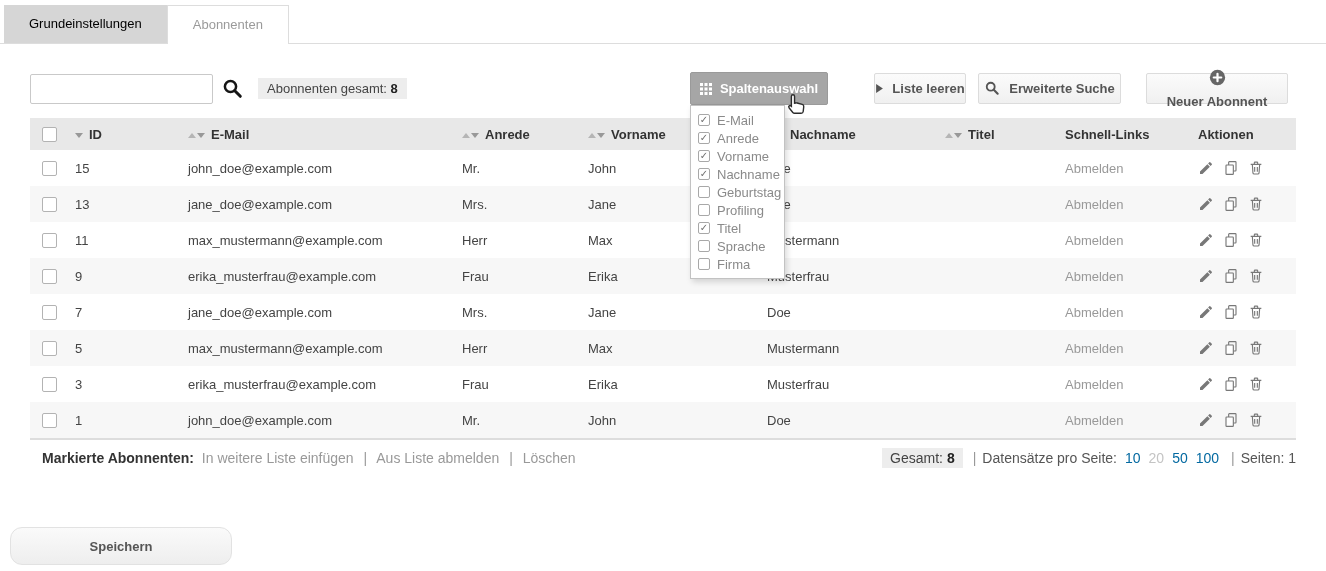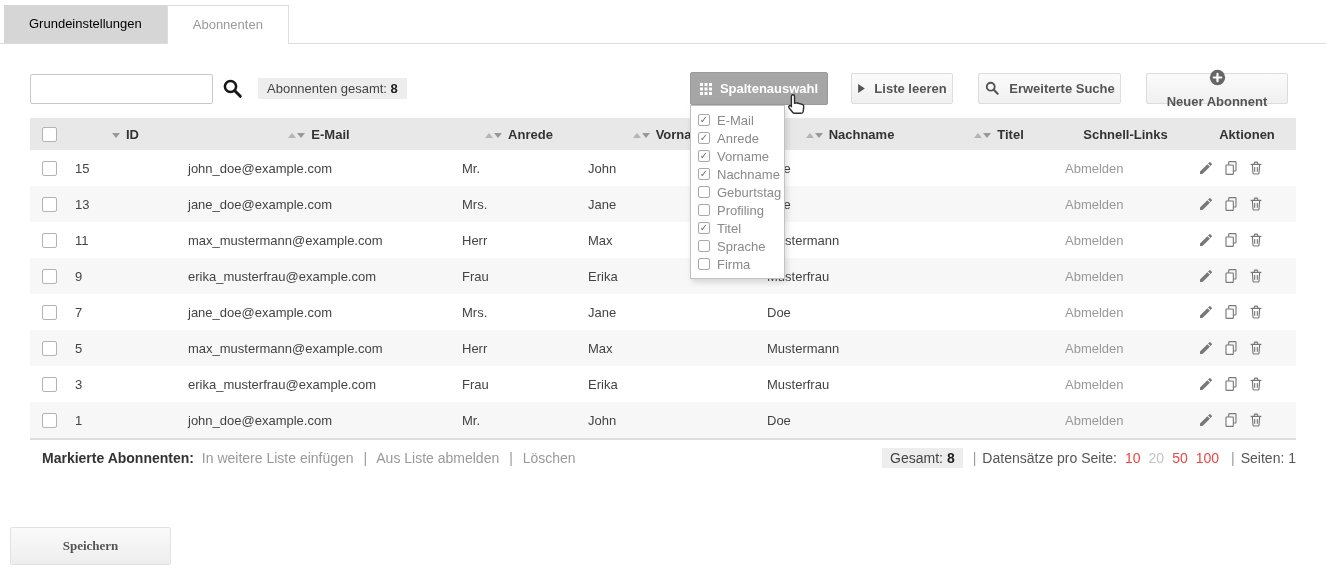--- a/index.html
+++ b/index.html
@@ -18,65 +18,65 @@
   .search-input { position:absolute; left:30px; top:74px; width:183px; height:30px; border:1px solid #c9c9c9; border-radius:2px; font-size:13px; padding:0 8px; color:#444; font-family:inherit; }
   .search-icon { position:absolute; left:221px; top:77px; width:24px; height:24px; color:#161616; cursor:pointer; }
   .total-badge { position:absolute; left:258px; top:78px; background:#ededed; padding:3px 9px; font-size:13px; color:#444; white-space:nowrap; }
   .total-badge b { color:#222; }
 
   .btn { position:absolute; top:73px; height:31px; display:flex; align-items:center; justify-content:center; gap:8px;
          background:linear-gradient(#fbfbfb,#f0f0f0); border:1px solid #dcdcdc; border-radius:2px;
          font-size:13px; font-weight:700; color:#555; cursor:pointer; font-family:inherit; }
   .btn-pressed { top:72px; height:33px; background:#a6a6a6; border:1px solid #9a9a9a; color:#fff; }
   #btn-columns { left:690px; width:138px; }
-  #btn-clear   { left:851px; width:102px; }
+  #btn-clear   { left:874px; width:92px; }
   #btn-advsearch { left:978px; width:143px; }
   #btn-new     { left:1146px; width:142px;flex-direction:column; }
   .btn .icn { display:inline-flex; align-items:center; }
 
   
   .dropdown { position:absolute; left:690px; top:105px; width:95px; background:#fff; border:1px solid #c2c2c2;
               box-shadow:2px 3px 6px rgba(0,0,0,.15); padding:5px 0 5px 7px; z-index:10; }
   .dd-item { display:flex; align-items:center; gap:7px; height:18px; cursor:pointer; }
   .dd-check { width:12px; height:12px; min-width:12px; border:1px solid #a8a8a8; border-radius:2px; background:#fff;
               display:inline-flex; align-items:center; justify-content:center; font-size:10px; color:#6f6f6f; line-height:1; }
   .dd-label { font-size:13px; color:#8a8a8a; white-space:nowrap; }
 
   
   .cursor { position:absolute; left:783px; top:92px; width:26px; height:26px; z-index:30; pointer-events:none; }
 
   
   table.grid { position:absolute; left:30px; top:118px; width:1266px; border-collapse:collapse; table-layout:fixed; }
-  table.grid th { background:#e8e8e8; height:32px; font-size:13px; font-weight:700; color:#333; text-align:center; padding-left:12px; white-space:nowrap; }
+  table.grid th { background:#e8e8e8; height:32px; font-size:13px; font-weight:700; color:#333; text-align:left; padding-left:12px; white-space:nowrap; }
   table.grid td { height:36px; font-size:13px; color:#444; padding-left:12px; white-space:nowrap; overflow:hidden; }
   table.grid tbody tr:nth-child(even) { background:#f7f7f7; }
   .cbx { width:15px; height:15px; border:1px solid #b3b3b3; border-radius:2px; background:#fff; cursor:pointer; }
   .sort-icons { display:inline-flex; align-items:center; gap:1px; margin-right:6px; vertical-align:1px; }
   .tri-up { width:0; height:0; border-left:4px solid transparent; border-right:4px solid transparent; border-bottom:5px solid #b5b5b5; display:inline-block; }
   .tri-down { width:0; height:0; border-left:4px solid transparent; border-right:4px solid transparent; border-top:5px solid #989898; display:inline-block; }
   .quick-link { color:#999; cursor:pointer; }
   .actions { display:flex; align-items:center; gap:9px; color:#787878; }
   .actions .action { display:inline-flex; cursor:pointer; }
 
   
   .tfoot-bar { position:absolute; left:30px; top:438px; width:1266px; border-top:2px solid #ddd;
                display:flex; justify-content:space-between; align-items:center; padding-top:8px; font-size:14px; color:#555; }
   .tfoot-left { padding-left:12px; white-space:nowrap; }
   .marked-label { color:#333; font-weight:700; margin-right:4px; }
   .tfoot-left .flink { color:#999; cursor:pointer; }
   .tfoot-left .sep, .tfoot-right .sep { color:#999; margin:0 6px; }
   .tfoot-right { display:flex; align-items:center; white-space:nowrap; }
   .gesamt-badge { background:#ededed; padding:2px 8px; margin-right:4px; color:#444; }
   .gesamt-badge b { color:#222; }
-  .psize { margin-left:8px; cursor:pointer; color:#ef4444; }
+  .psize { margin-left:8px; cursor:pointer; color:#0369a1; }
   .psize.current { color:#c4c4c4; cursor:default; }
   .pages-wrap b { font-weight:400; }
 
-  .save-btn { position:absolute; left:10px; top:527px; width:161px; height:38px; background:linear-gradient(#fafafa,#eeeeee);
-              border:1px solid #e2e2e2; border-radius:2px; font-size:13px; font-weight:700; color:#555; cursor:pointer; font-family:Liberation Serif, serif; }
+  .save-btn { position:absolute; left:10px; top:527px; width:222px; height:38px; background:linear-gradient(#fafafa,#eeeeee);
+              border:1px solid #e2e2e2; border-radius:12px; font-size:13px; font-weight:700; color:#555; cursor:pointer; font-family:Liberation Sans, sans-serif; }
 </style>
 </head>
 <body>
 
 <div class="page">
 
   <div class="tab-underline"></div>
   <div class="tabbar">
     <div class="tab tab-inactive">Grundeinstellungen</div>
     <div class="tab tab-active">Abonnenten</div>

